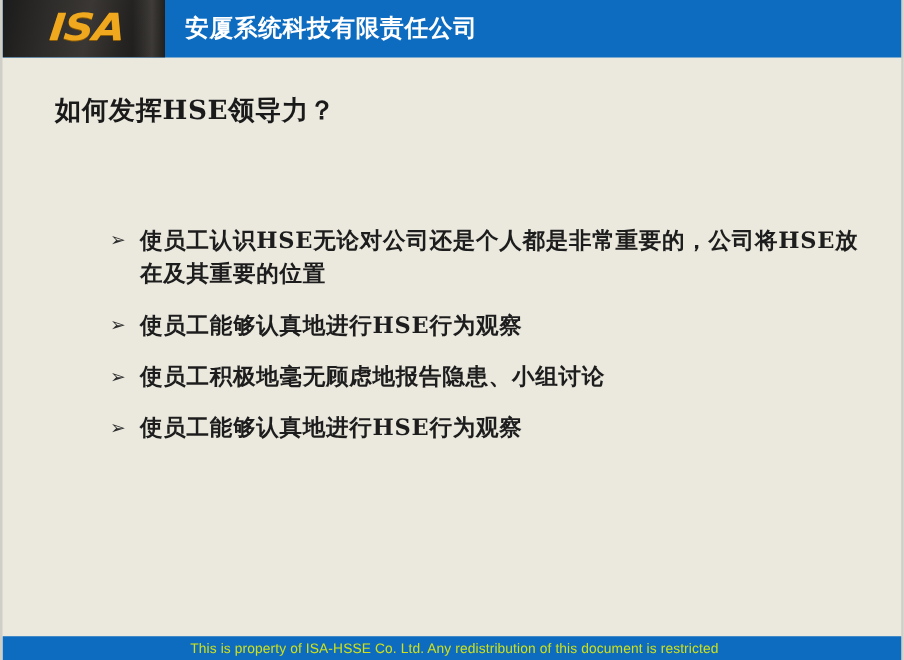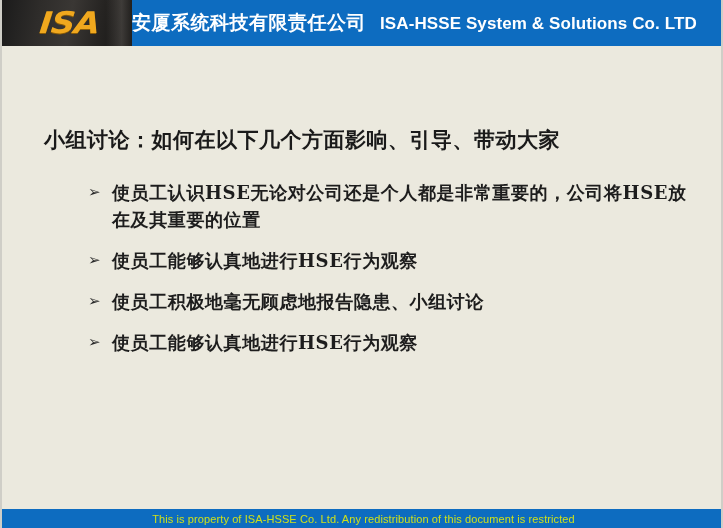--- a/index.html
+++ b/index.html
@@ -69,21 +69,21 @@
     transform: skewX(-6deg) scaleX(1.12);
     text-shadow: 0 1px 0 #8a5c08;
     line-height: 1;
     margin-left: 4px;
     user-select: none;
   }
 
   #header-titles {
     display: flex;
     align-items: baseline;
-    padding-left: 0;
+    padding-left: 16px;
     white-space: nowrap;
   }
   #company-cn {
     font-family: "DejaVu Sans", "Liberation Sans", sans-serif;
     font-weight: bold;
     font-size: 19px;
     color: #ffffff;
     letter-spacing: 0.5px;
   }
   #company-en {
@@ -179,27 +179,26 @@
 <body>
 
 <div id="slide">
 
   <div id="header">
     <div id="logo-block">
       <span id="logo-mark">ISA</span>
     </div>
     <div id="header-titles">
       <span id="company-cn">安厦系统科技有限责任公司</span>
-      <span id="company-en">ISA-HSSE  System &amp; Solutions Co. LTD</span>
     </div>
   </div>
 
   <div id="body-area">
 
-    <div class="heading" id="heading-2">小组讨论：如何在以下几个方面影响、引导、带动大家</div>
+    <div class="heading" id="heading-1">如何发挥HSE领导力？</div>
 
     <ul id="bullet-list">
       <li class="bullet-item">
         <span class="bullet-marker">➢</span>
         <span class="bullet-text">使员工认识HSE无论对公司还是个人都是非常重要的，公司将HSE放在及其重要的位置</span>
       </li>
       <li class="bullet-item">
         <span class="bullet-marker">➢</span>
         <span class="bullet-text">使员工能够认真地进行HSE行为观察</span>
       </li>

